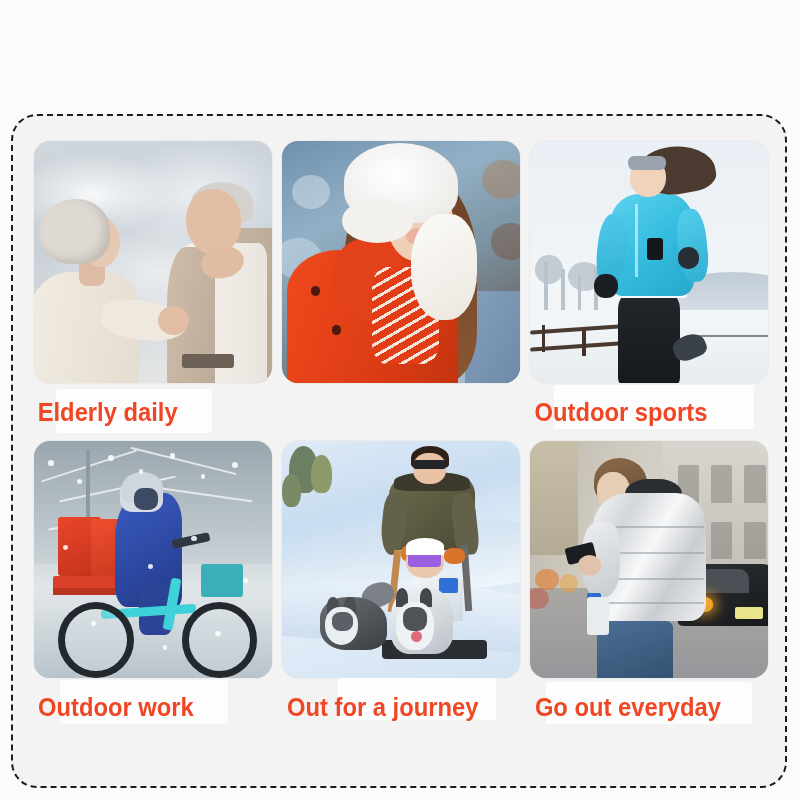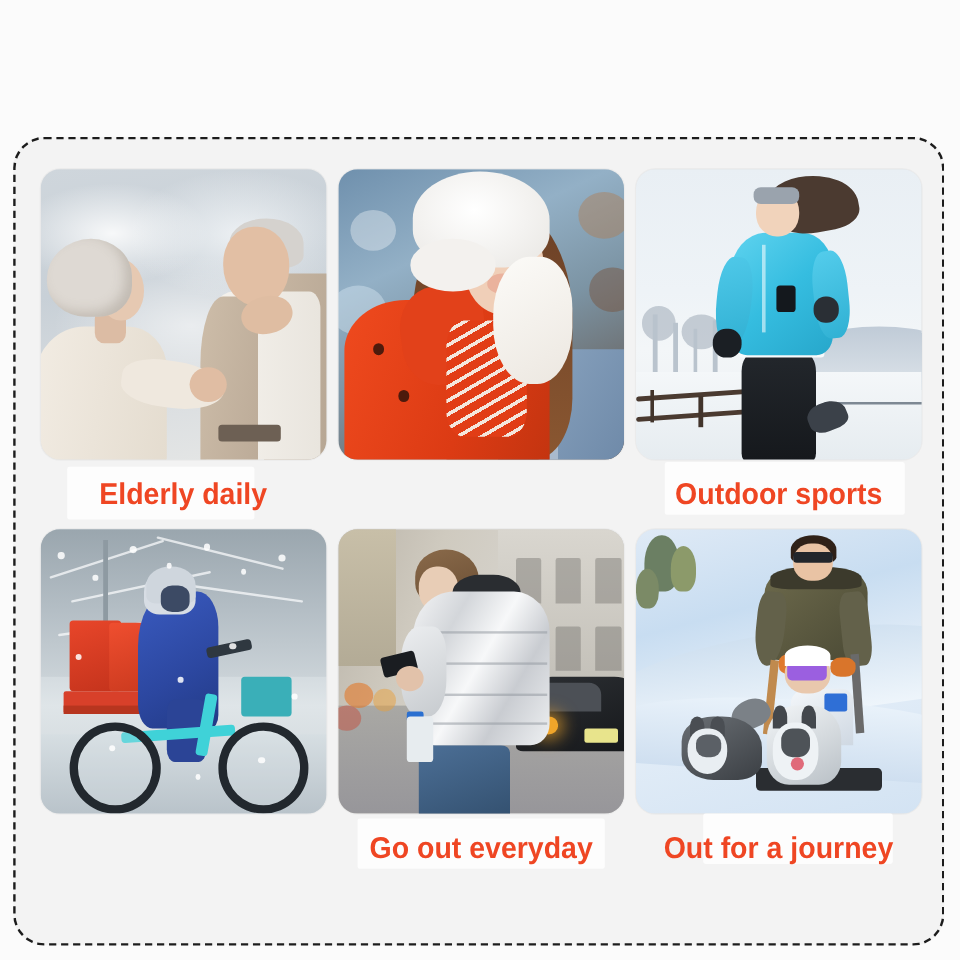--- a/index.html
+++ b/index.html
@@ -77,21 +77,21 @@
     overflow: hidden;
     background: #dfe2e4;
     box-shadow: 0 0 0 1px rgba(0,0,0,.03);
   }
   .row2 .card { height: 237px; }
 
   .caption {
     height: 58px;
     display: flex;
     align-items: center;
-    justify-content: center;
+    justify-content: flex-start;
     position: relative;
   }
   .caption-bg {
     position: absolute;
     background: #fdfdfd;
     border-radius: 2px;
   }
   .caption-text {
     position: relative;
     color: #ef4623;
@@ -417,60 +417,23 @@
           <div class="sh flake" style="left:83%;top:9%;width:2.6%;height:2.6%;"></div>
           <div class="sh flake" style="left:12%;top:44%;width:2.2%;height:2.2%;"></div>
           <div class="sh flake" style="left:48%;top:52%;width:2%;height:2%;"></div>
           <div class="sh flake" style="left:66%;top:40%;width:2.4%;height:2.4%;"></div>
           <div class="sh flake" style="left:88%;top:58%;width:2%;height:2%;"></div>
           <div class="sh flake" style="left:24%;top:76%;width:2.2%;height:2.2%;"></div>
           <div class="sh flake" style="left:54%;top:86%;width:2%;height:2%;"></div>
           <div class="sh flake" style="left:76%;top:80%;width:2.4%;height:2.4%;"></div>
         </div>
       </div>
-    </div>
-
-    <div class="cell row2">
-      <div class="card">
-        <div class="scene s5">
-          <div class="sh bldg bd1"></div>
-            <div class="sh bldg bd2"></div>
-          <div class="sh win w1"></div>
-            <div class="sh win w2"></div>
-            <div class="sh win w3"></div>
-          <div class="sh win w4"></div>
-            <div class="sh win w5"></div>
-            <div class="sh win w6"></div>
-          <div class="sh road"></div>
-          <div class="sh car"></div>
-            <div class="sh carwin"></div>
-          <div class="sh plate"></div>
-            <div class="sh tail"></div>
-          <div class="sh bok bo1"></div>
-            <div class="sh bok bo2"></div>
-            <div class="sh bok bo3"></div>
-          <div class="sh jeans"></div>
-          <div class="sh hair5"></div>
-          <div class="sh face5"></div>
-          <div class="sh hood5"></div>
-          <div class="sh puffer"></div>
-          <div class="quilt q1"></div>
-            <div class="quilt q2"></div>
-          <div class="quilt q3"></div>
-            <div class="quilt q4"></div>
-          <div class="sh sleeve"></div>
-          <div class="sh phone5"></div>
-          <div class="sh hand5"></div>
-          <div class="sh cap"></div>
-            <div class="sh bottle"></div>
-        </div>
-      </div>
       <div class="caption">
-        <div class="caption-bg" style="left:16px; right:16px; top:4px; bottom:12px;"></div>
-        <div class="caption-text">Go out everyday</div>
+        <div class="caption-bg" style="left:26px; right:44px; top:2px; bottom:12px;"></div>
+        <div class="caption-text">Outdoor work</div>
       </div>
     </div>
 
     <div class="cell row2">
       <div class="card">
         <div class="scene s6">
           <div class="sh tree6 tr1"></div>
             <div class="sh tree6 tr2"></div>
             <div class="sh tree6 tr3"></div>
           <div class="sh snowdrift"></div>
@@ -505,14 +468,55 @@
           <div class="sh dogB-mask"></div>
           <div class="sh dogB-tongue"></div>
         </div>
       </div>
       <div class="caption">
         <div class="caption-bg" style="left:56px; right:24px; top:0px; bottom:16px;"></div>
         <div class="caption-text">Out for a journey</div>
       </div>
     </div>
 
+    <div class="cell row2">
+      <div class="card">
+        <div class="scene s5">
+          <div class="sh bldg bd1"></div>
+            <div class="sh bldg bd2"></div>
+          <div class="sh win w1"></div>
+            <div class="sh win w2"></div>
+            <div class="sh win w3"></div>
+          <div class="sh win w4"></div>
+            <div class="sh win w5"></div>
+            <div class="sh win w6"></div>
+          <div class="sh road"></div>
+          <div class="sh car"></div>
+            <div class="sh carwin"></div>
+          <div class="sh plate"></div>
+            <div class="sh tail"></div>
+          <div class="sh bok bo1"></div>
+            <div class="sh bok bo2"></div>
+            <div class="sh bok bo3"></div>
+          <div class="sh jeans"></div>
+          <div class="sh hair5"></div>
+          <div class="sh face5"></div>
+          <div class="sh hood5"></div>
+          <div class="sh puffer"></div>
+          <div class="quilt q1"></div>
+            <div class="quilt q2"></div>
+          <div class="quilt q3"></div>
+            <div class="quilt q4"></div>
+          <div class="sh sleeve"></div>
+          <div class="sh phone5"></div>
+          <div class="sh hand5"></div>
+          <div class="sh cap"></div>
+            <div class="sh bottle"></div>
+        </div>
+      </div>
+      <div class="caption">
+        <div class="caption-bg" style="left:16px; right:16px; top:4px; bottom:12px;"></div>
+        <div class="caption-text">Go out everyday</div>
+      </div>
+    </div>
+
   </div>
 </div>
 
 </body></html>

